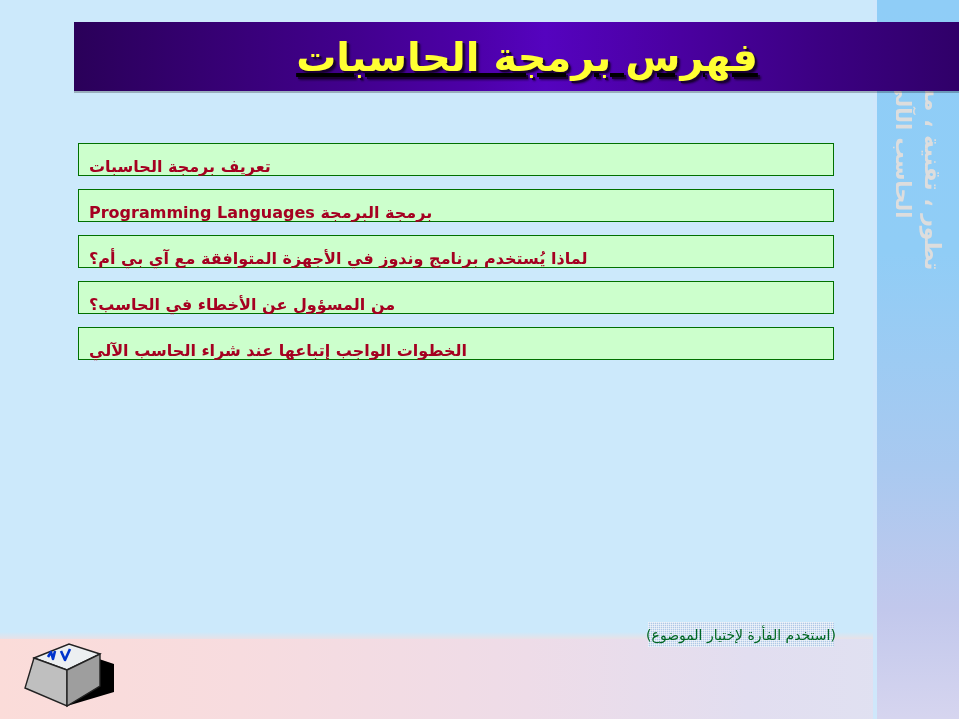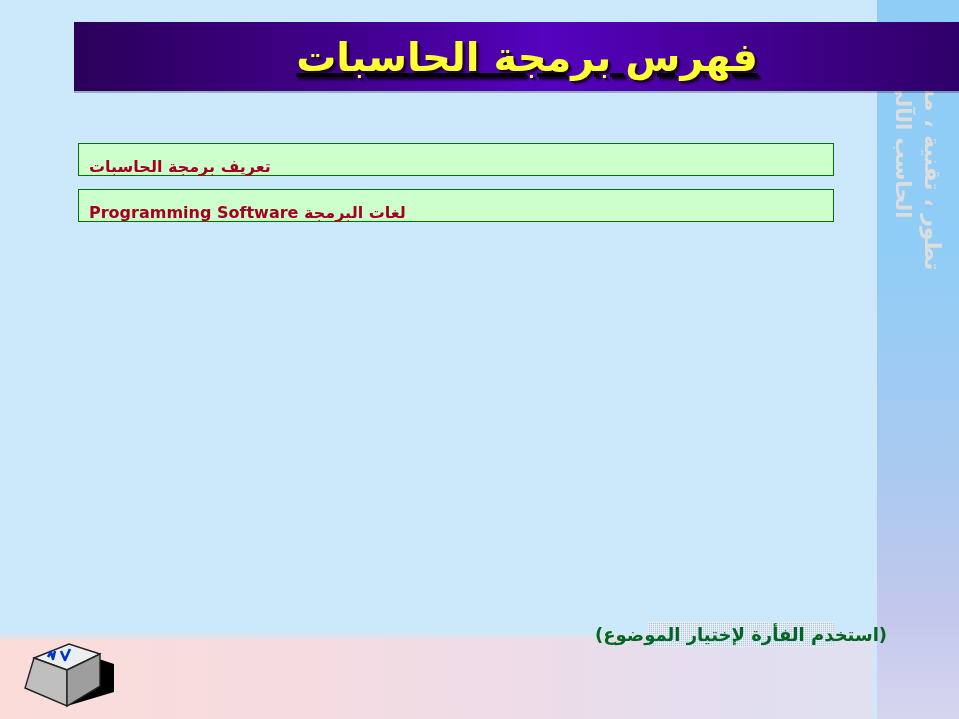--- a/index.html
+++ b/index.html
@@ -172,22 +172,22 @@
     background:
       repeating-linear-gradient(0deg, rgba(255,255,255,0.55) 0 1px, rgba(255,255,255,0) 1px 2px),
       repeating-linear-gradient(90deg, rgba(255,255,255,0.55) 0 1px, rgba(255,255,255,0) 1px 2px),
       #AFC8E6;
     display: flex;
     align-items: center;
     justify-content: center;
   }
   .footer-hint .label {
     color: #006622;
-    font-size: 18px;
-    font-weight: bold;
+    font-size: 14px;
+    font-weight: normal;
     direction: rtl;
     white-space: nowrap;
     line-height: 1;
     font-family: "DejaVu Sans", "Liberation Sans", sans-serif;
   }
 
   
   .keycap {
     position: absolute;
     left: 22px;
@@ -218,28 +218,37 @@
 
   <div class="index-list">
 
     <div class="index-item">
       <span class="label">تعريف برمجة الحاسبات</span>
     </div>
 
 
 
     <div class="index-item">
-      <span class="label">لغات البرمجة  Programming Software</span>
-    </div>
-
-
-
-
-
-
+      <span class="label">برمجة البرمجة  Programming Languages</span>
+    </div>
+
+
+    <div class="index-item">
+      <span class="label">لماذا يُستخدم برنامج وندوز في الأجهزة المتوافقة مع آي بي أم؟</span>
+    </div>
+
+
+    <div class="index-item">
+      <span class="label">من المسؤول عن الأخطاء في الحاسب؟</span>
+    </div>
+
+
+    <div class="index-item">
+      <span class="label">الخطوات الواجب إتباعها عند شراء الحاسب الآلي</span>
+    </div>
 
   </div>
 
   <div class="footer-hint">
     <span class="label">(استخدم الفأرة لإختيار الموضوع)</span>
   </div>
 
   <div class="keycap">
     <svg width="130" height="86" viewBox="0 0 130 86" xmlns="http://www.w3.org/2000/svg">
 

